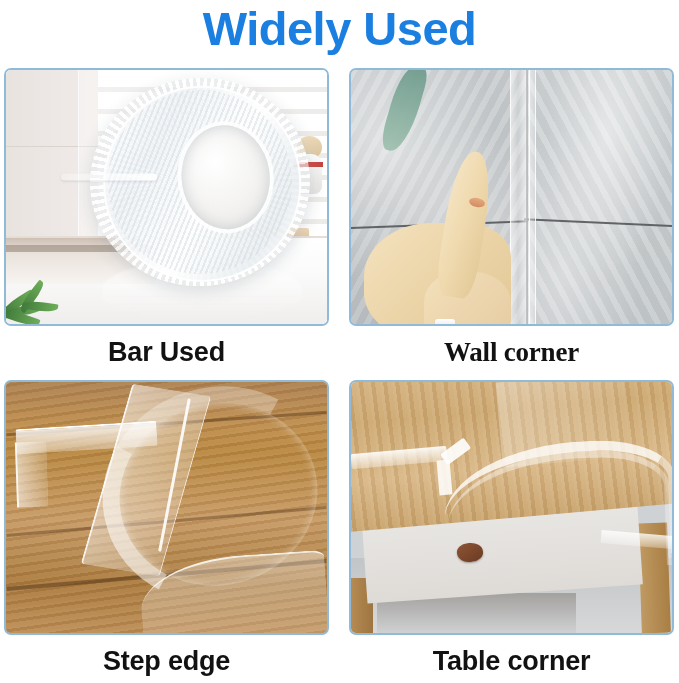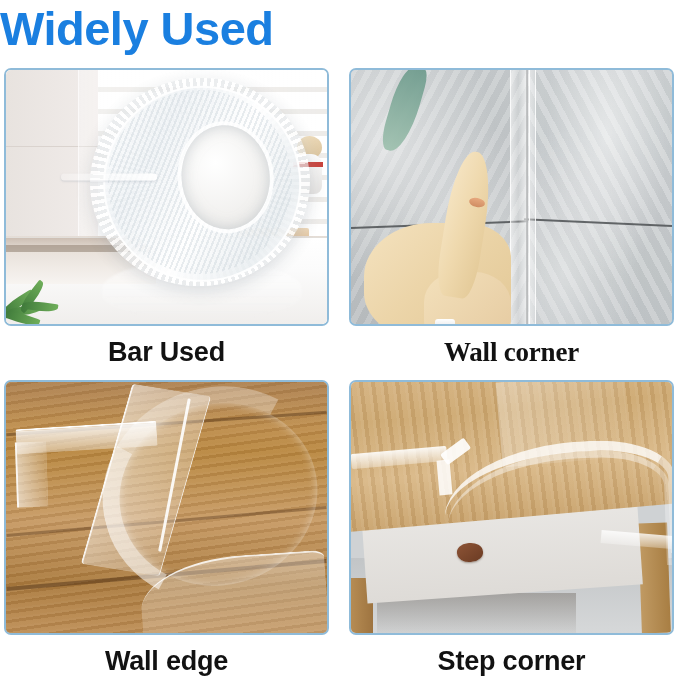--- a/index.html
+++ b/index.html
@@ -16,21 +16,21 @@
   }
 
   
   .title {
     position: absolute;
     top: 0px;
     left: 0;
     width: 679px;
     height: 62px;
     line-height: 58px;
-    text-align: left;
+    text-align: center;
     font-size: 47px;
     font-weight: bold;
     color: #1a7fe0;
     letter-spacing: -0.5px;
   }
 
   
   .grid {
     position: absolute;
     top: 62px;
@@ -544,21 +544,21 @@
         <div class="stepB"></div>
         <div class="stepC"></div>
         <div class="tapeLower"></div>
         <div class="tapeCurve"></div>
         <div class="tapeBand"></div>
         <div class="tapeGloss"></div>
         <div class="tapeFlat"></div>
         <div class="tapeLip"></div>
       </div>
     </div>
-    <div class="caption">Wall edge</div>
+    <div class="caption">Step edge</div>
   </div>
 
   <div class="cell c3">
     <div class="photo">
       <div class="s4">
         <div class="floor"></div>
         <div class="legL"></div>
         <div class="legR"></div>
         <div class="underShadow"></div>
         <div class="drawer"></div>
@@ -567,16 +567,16 @@
         <div class="topSurface"></div>
         <div class="topGlare"></div>
         <div class="tapeEdgeL"></div>
         <div class="tapeFlapL"></div>
         <div class="tapeTip"></div>
         <div class="tapeCurveMain"></div>
         <div class="tapeCurveMain2"></div>
         <div class="tapeRightBottom"></div>
       </div>
     </div>
-    <div class="caption">Step corner</div>
+    <div class="caption">Table corner</div>
   </div>
 
 </div>
 
 </body></html>

